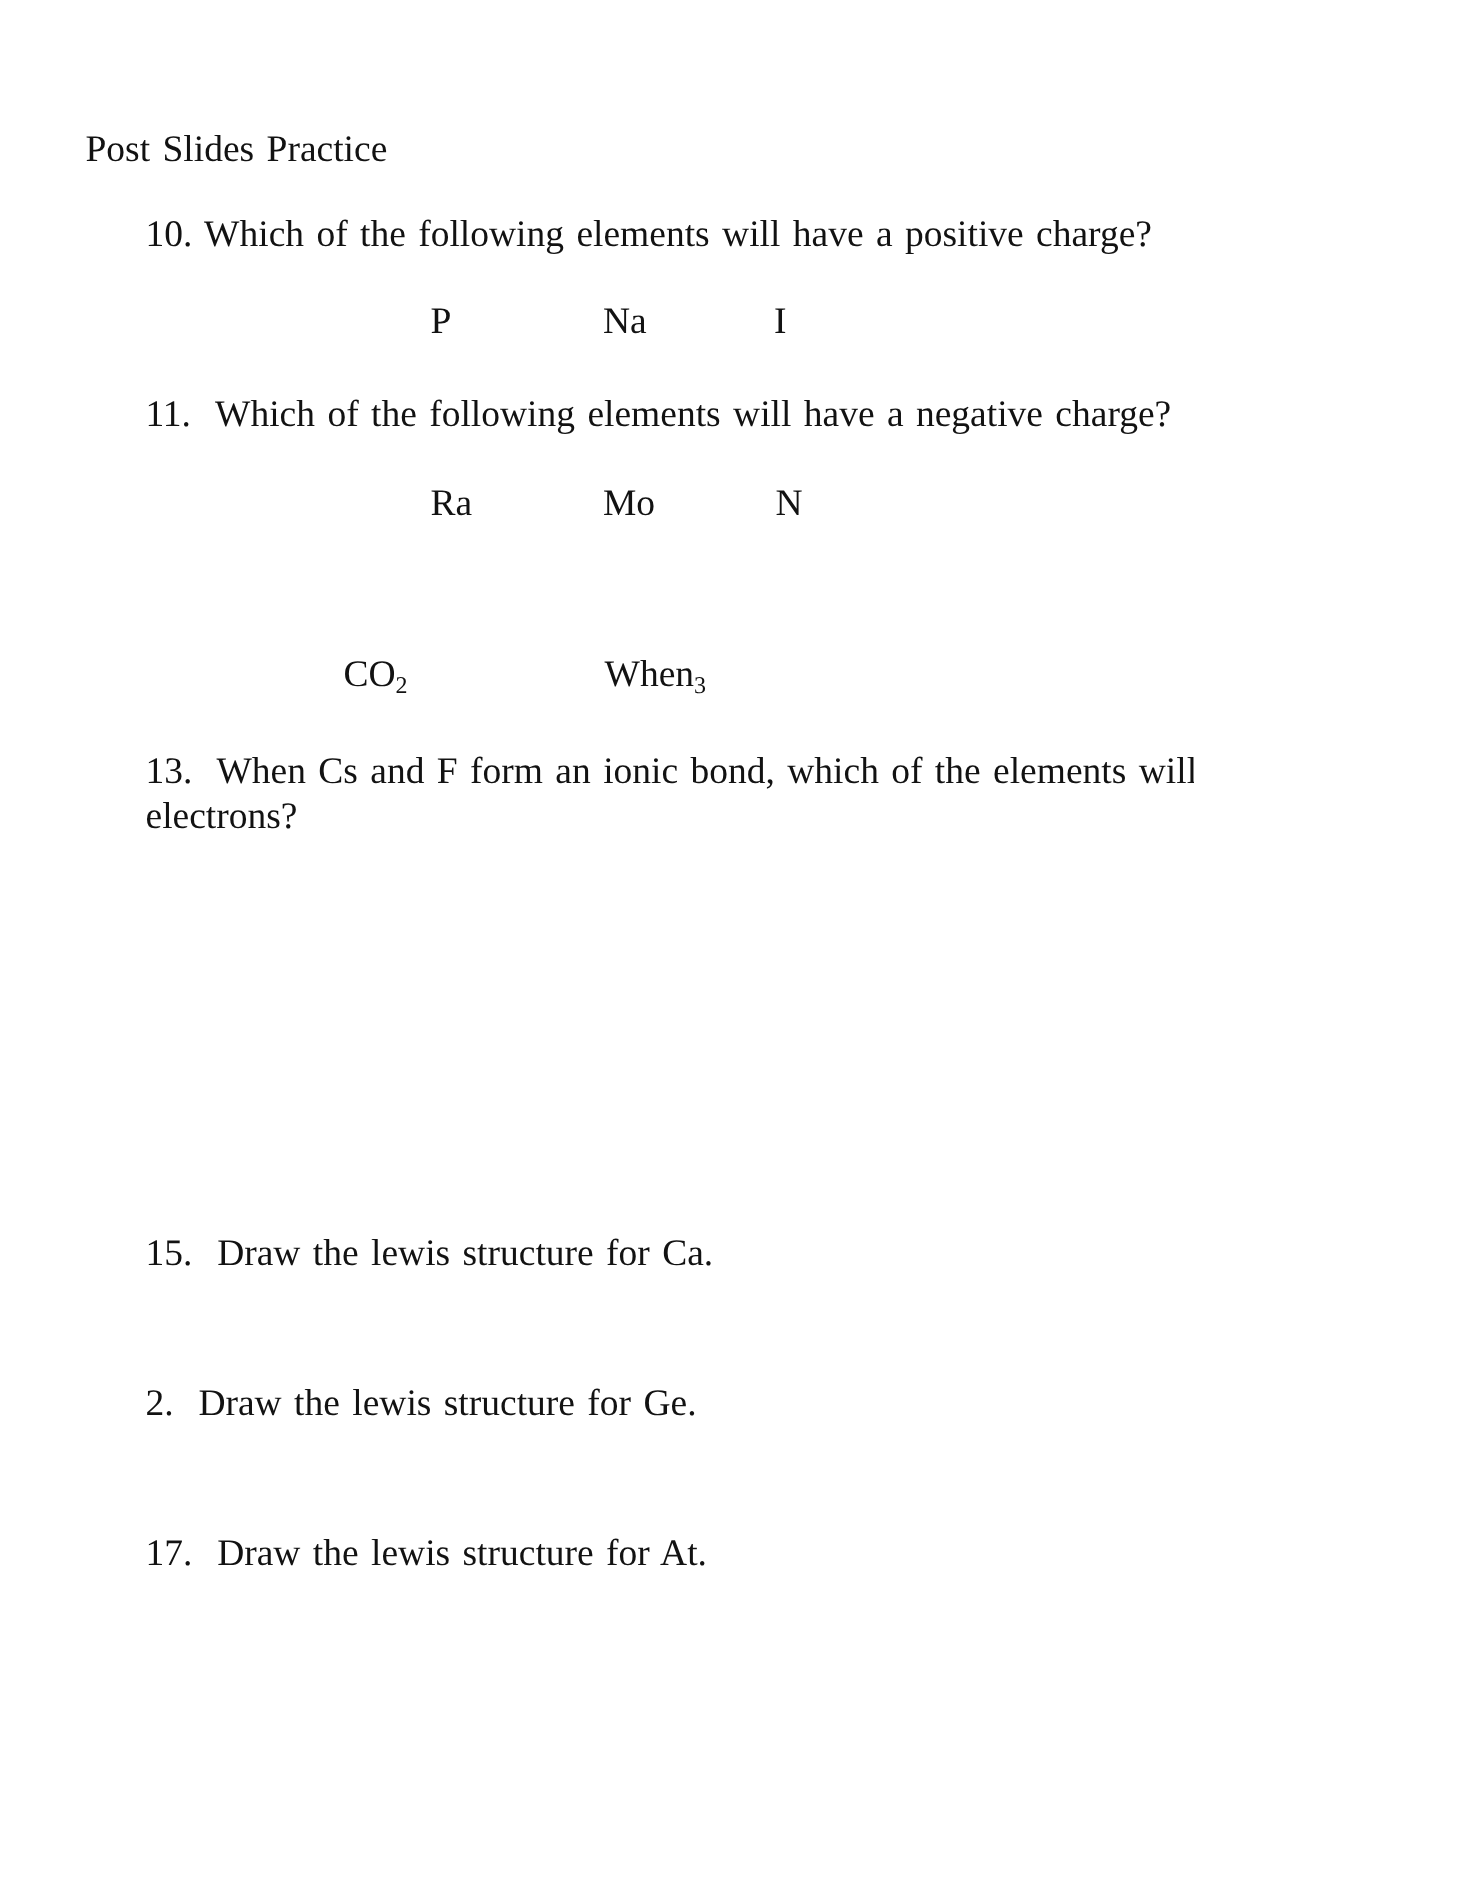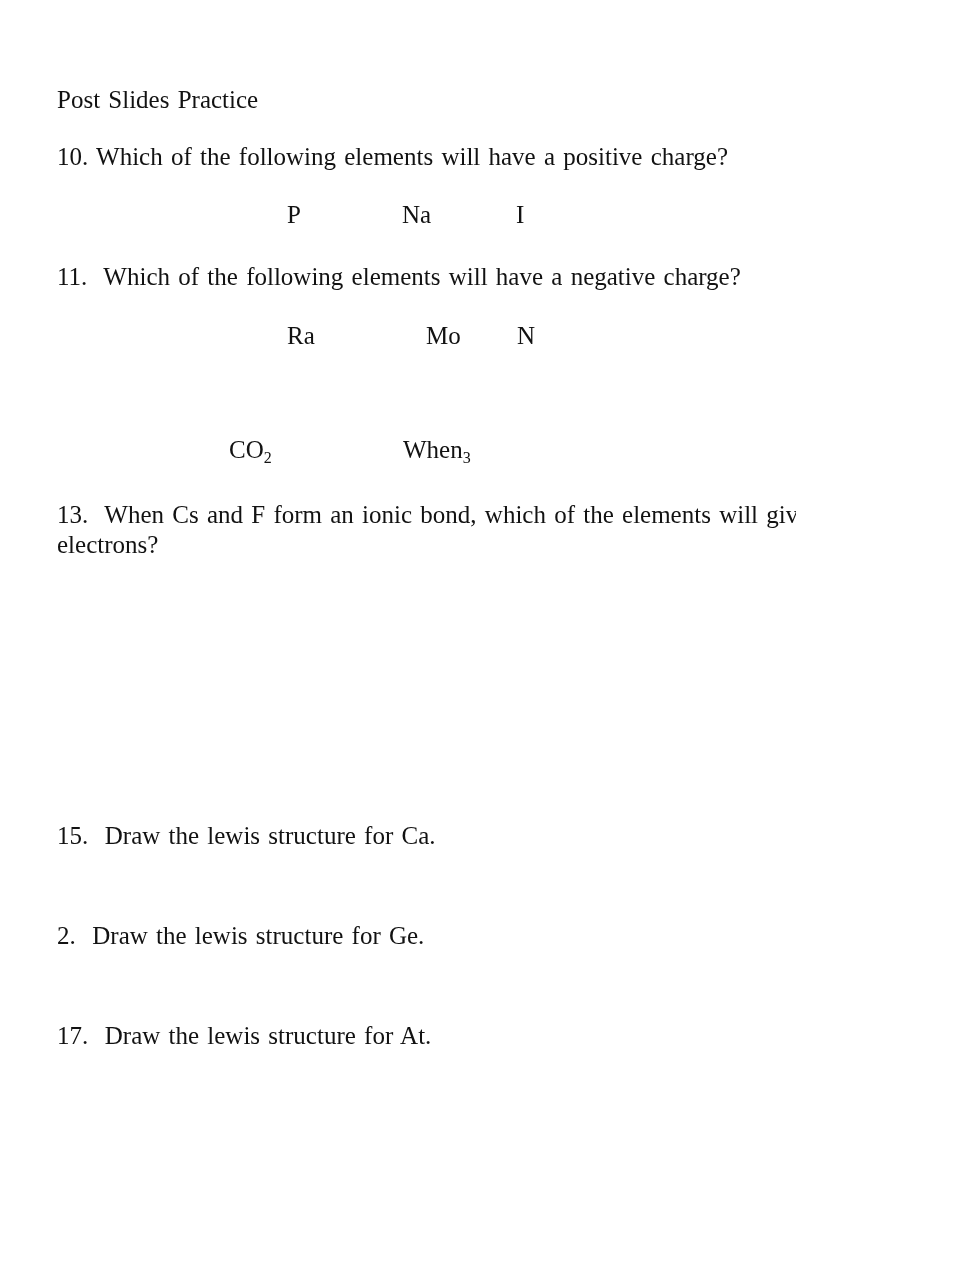--- a/index.html
+++ b/index.html
@@ -20,20 +20,21 @@
     overflow: hidden;
     border-radius: 21px;
   }
   .line {
     position: absolute;
     left: 57px;
     white-space: pre-wrap;
   }
   .qwrap {
     width: 880px;
+    margin-left: 40px;
   }
   .options-row {
     position: absolute;
     left: 0;
     top: 0;
     width: 979px;
     height: 30px;
   }
   .opt {
     position: absolute;
@@ -55,21 +56,21 @@
   <div class="line qwrap" style="top:142px">10. Which of the following elements will have a positive charge?</div>
   <div class="options-row" style="top:200px">
     <span class="opt" style="left:287px">P</span>
     <span class="opt" style="left:402px">Na</span>
     <span class="opt" style="left:516px">I</span>
   </div>
 
   <div class="line qwrap" style="top:262px">11.  Which of the following elements will have a negative charge?</div>
   <div class="options-row" style="top:321px">
     <span class="opt" style="left:287px">Ra</span>
-    <span class="opt" style="left:426px">Mo</span>
+    <span class="opt" style="left:402px">Mo</span>
     <span class="opt" style="left:517px">N</span>
   </div>
 
   <div class="options-row" style="top:435px">
     <span class="opt" style="left:229px"><span>CO</span><sub>2</sub></span>
     <span class="opt" style="left:403px"><span>When</span><sub>3</sub></span>
   </div>
 
   <div class="line qwrap" style="top:500px">13.  When Cs and F form an ionic bond, which of the elements will give away it’s electrons?</div>
 

